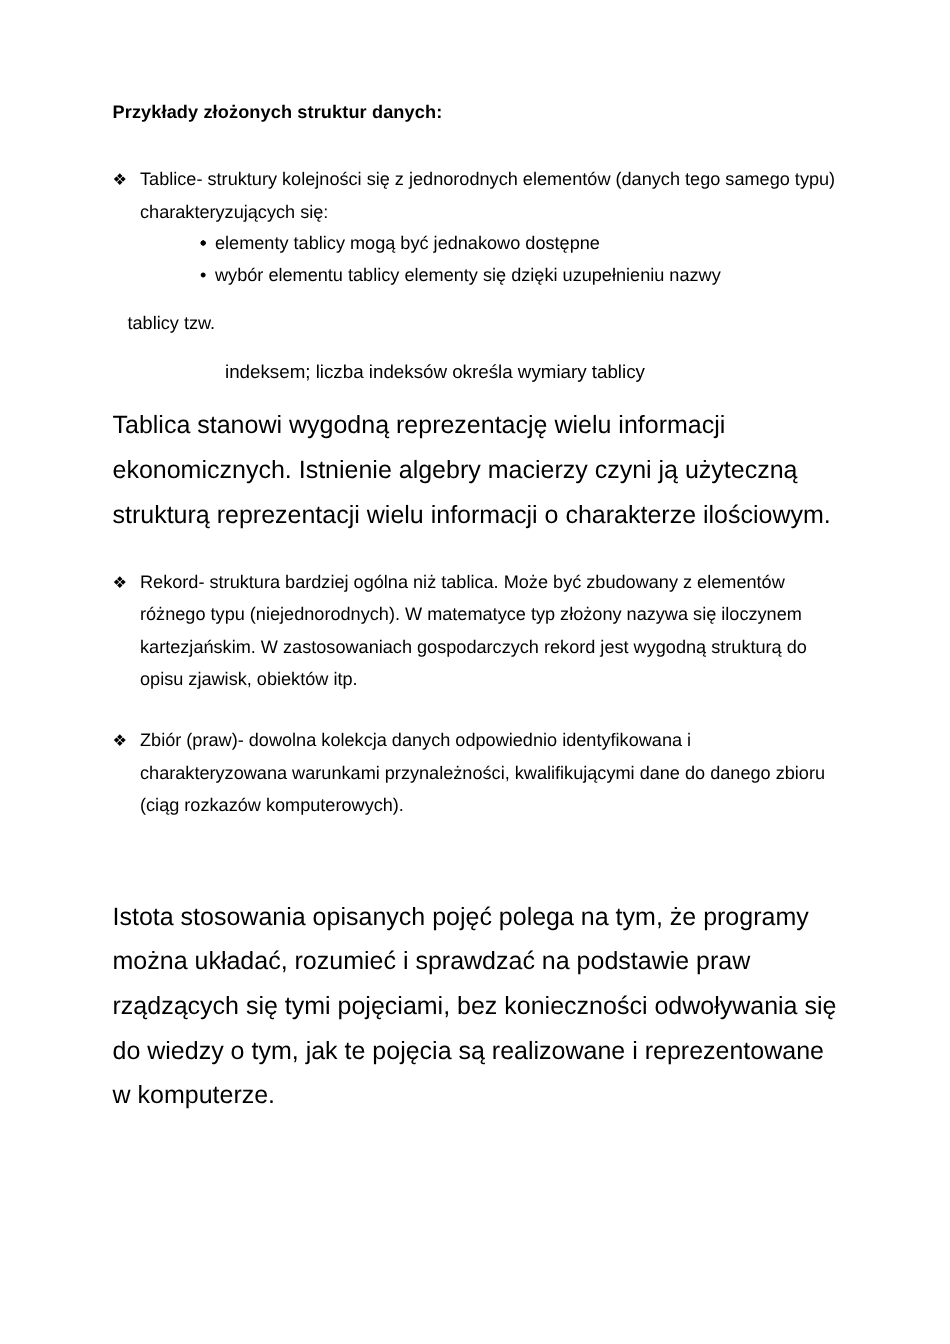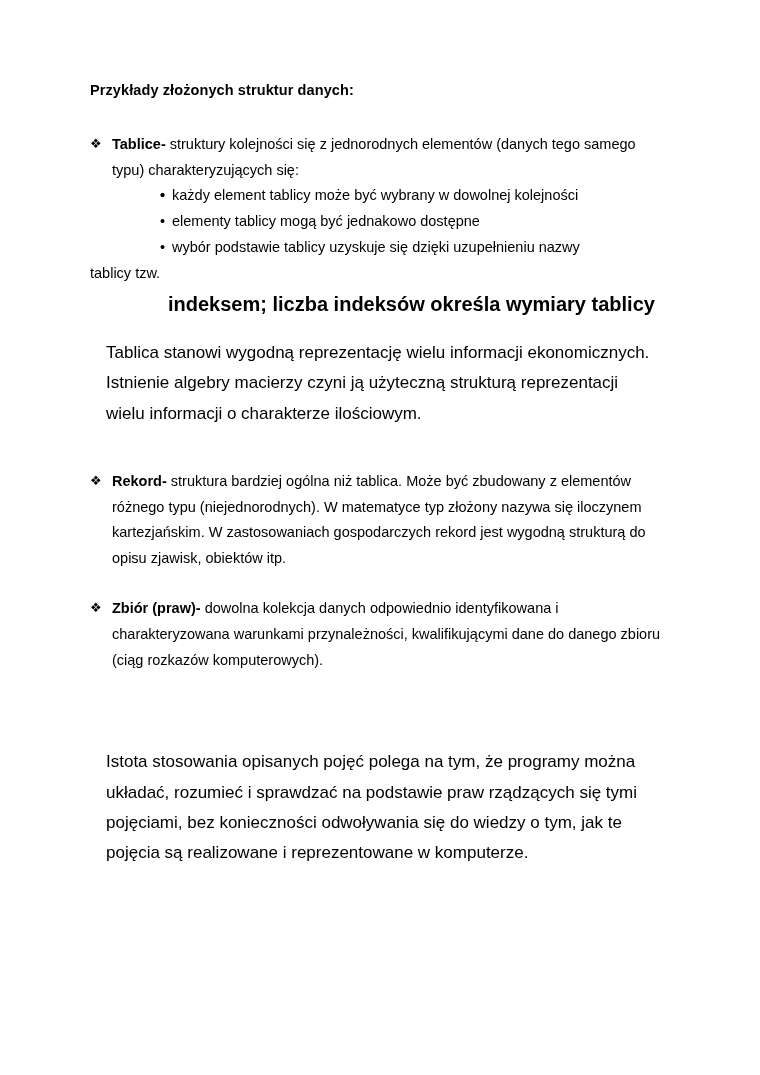--- a/index.html
+++ b/index.html
@@ -40,54 +40,53 @@
     top: 0;
     font-size: 13px;
     line-height: 1.78;
   }
   .bullet-text {
     font-size: 14.5px;
     line-height: 1.78;
     margin: 0;
   }
   .bullet-text .lead {
-    font-weight: bold;
+    font-weight: normal;
   }
   .sub-list {
     margin: 0;
     padding: 0 0 0 70px;
     list-style: none;
   }
   .sub-list li {
     font-size: 14.5px;
     line-height: 1.78;
     position: relative;
     padding-left: 12px;
   }
   .sub-list li .dot {
     position: absolute;
     left: 0;
     top: 0;
   }
   .hang {
     font-size: 14.5px;
     line-height: 1.78;
-    margin: 0;
+    margin: 12px;
   }
   .indent-deep {
+    font-size: 15px;
+    line-height: 1.78;
+    margin: 12px;
+    padding-left: 78px;
+  }
+  .para {
     font-size: 20px;
     line-height: 1.78;
     margin: 0;
-    padding-left: 78px;
-    font-weight: bold;
-  }
-  .para {
-    font-size: 17px;
-    line-height: 1.78;
-    margin: 16px;
   }
   .spacer-md { height: 24px; }
   .spacer-lg { height: 58px; }
   .body-block {
     padding-left: 0;
   }
 </style>
 </head>
 <body>
 
@@ -95,23 +94,23 @@
 
   <h1 class="doc-title">Przykłady złożonych struktur danych:</h1>
 
   <div class="bullet-block">
     <span class="bullet-marker">❖</span>
     <p class="bullet-text"><span class="lead">Tablice-</span><span> struktury kolejności się z jednorodnych elementów (danych tego samego typu) charakteryzujących się:</span></p>
   </div>
 
   <ul class="sub-list">
     <li><span class="dot">•</span></li>
-    <li><span class="dot">•</span><span>każdy element tablicy może być wybrany w dowolnej kolejności</span></li>
+    <li><span class="dot">•</span></li>
     <li><span class="dot">•</span><span>elementy tablicy mogą być jednakowo dostępne</span></li>
-    <li><span class="dot">•</span><span>wybór podstawie tablicy uzyskuje się dzięki uzupełnieniu nazwy</span></li>
+    <li><span class="dot">•</span><span>wybór elementu tablicy elementy się dzięki uzupełnieniu nazwy</span></li>
   </ul>
 
   <p class="hang">tablicy tzw.</p>
 
   <p class="indent-deep">indeksem; liczba indeksów określa wymiary tablicy</p>
 
   <p class="para body-block">Tablica stanowi wygodną reprezentację wielu informacji ekonomicznych. Istnienie  algebry macierzy czyni ją użyteczną strukturą reprezentacji wielu informacji o charakterze ilościowym.</p>
 
   <div class="spacer-md"></div>
 

